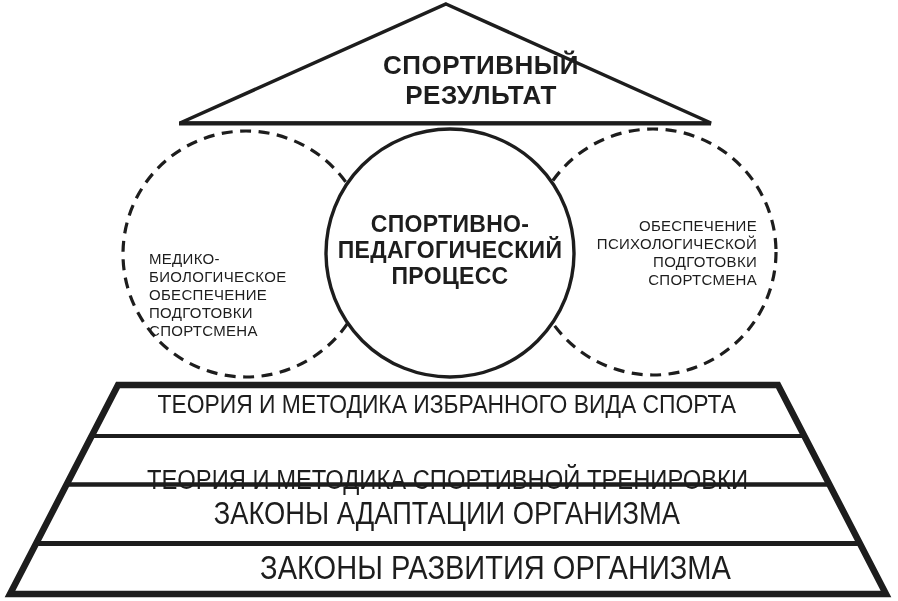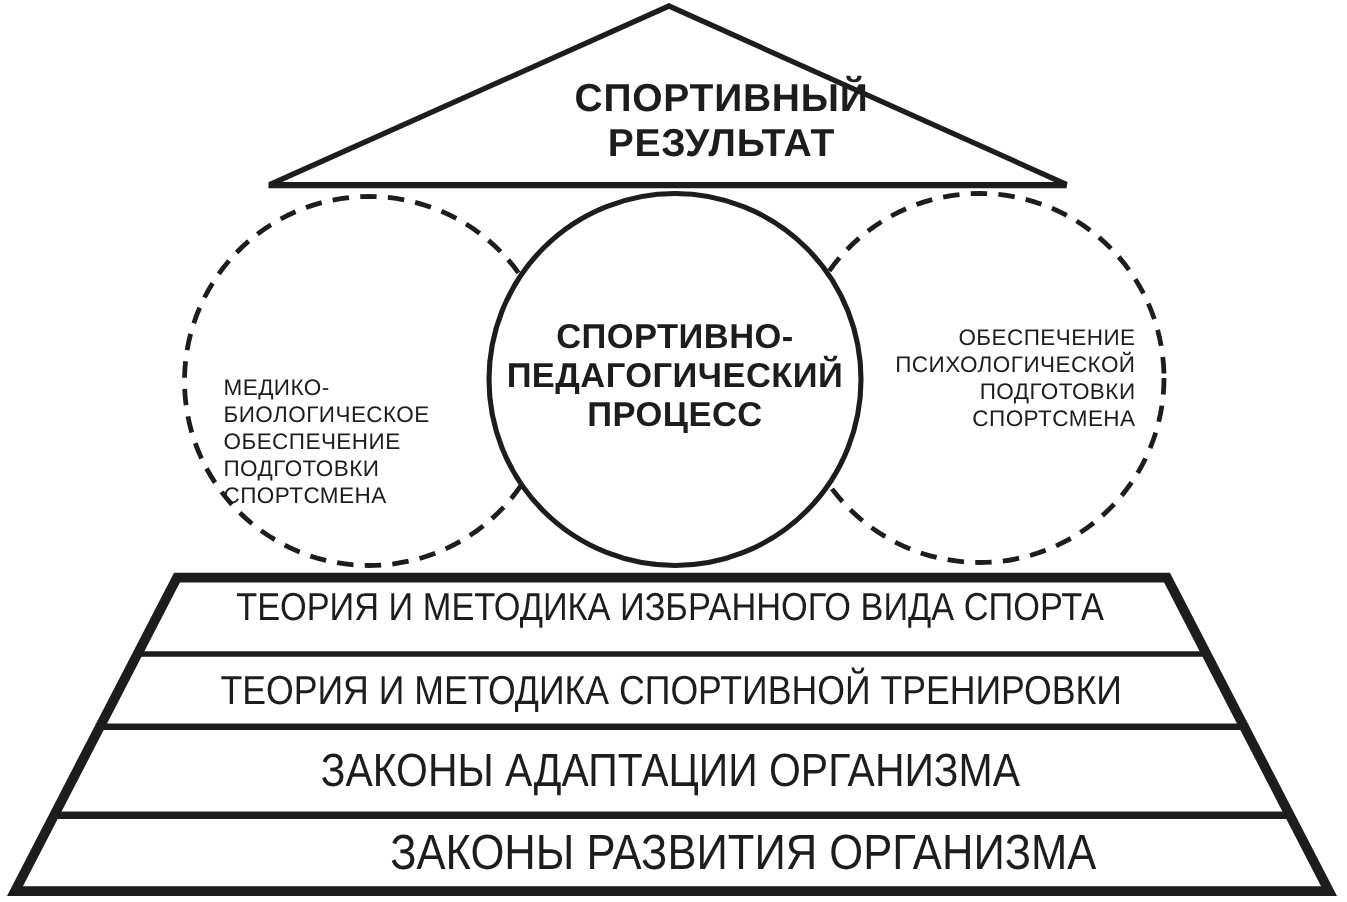--- a/index.html
+++ b/index.html
@@ -47,21 +47,21 @@
     text-align:center;
     color:#1d1d1d;
     position:absolute;
   }
   .layer-label > span{
     display:inline-block;
     transform:scaleX(0.88);
     white-space:nowrap;
   }
   .layer-1{top:389px;font-size:26px;line-height:30px;}
-  .layer-2{top:444px;font-size:27px;line-height:32px;}
+  .layer-2{top:464px;font-size:27px;line-height:32px;}
   .layer-3{top:496px;font-size:31px;line-height:36px;}
   .layer-4{top:549px;font-size:33px;line-height:38px;padding-left:48px;}
 </style>
 </head>
 <body>
 
 <div id="stage">
 
   <svg id="shapes" width="898" height="601" viewBox="0 0 898 601">
 

